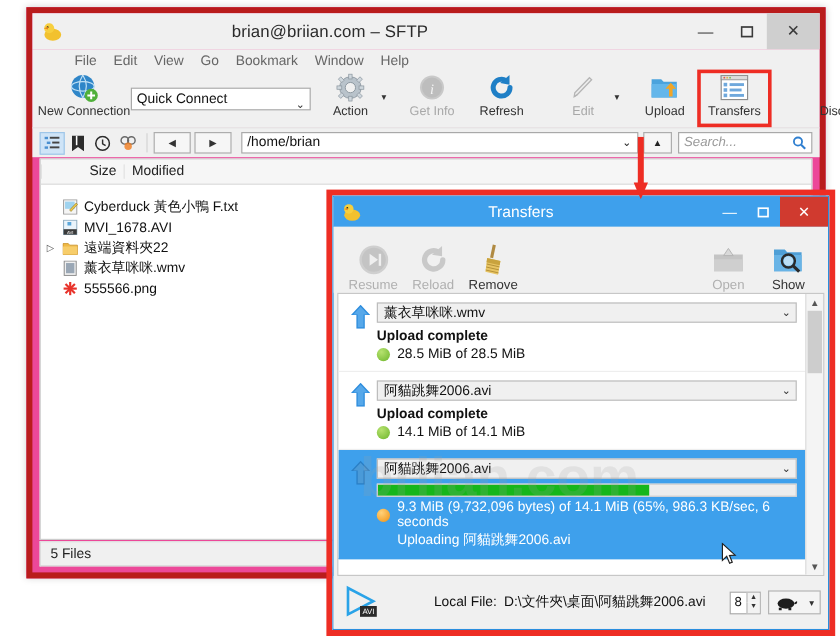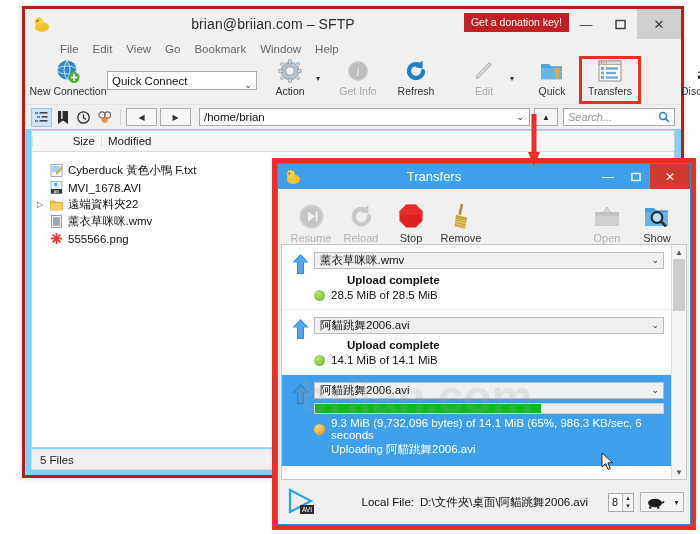--- a/index.html
+++ b/index.html
@@ -8,21 +8,21 @@
     background:#ffffff;
     font-family:"Liberation Sans","DejaVu Sans",sans-serif;
     font-size:11px;color:#1a1a1a;
     -webkit-font-smoothing:antialiased;
   }
   .root{position:relative;width:700px;height:534px;background:#fff;}
 
   
   .main-window{
     position:absolute;left:22px;top:6px;width:656px;height:466px;
-    background:#7dd3fc;border:3px solid #b91c1c;
+    background:#ec4899;border:5px solid #b91c1c;
     box-shadow:0 0 6px rgba(0,0,0,.18);
   }
   .titlebar{
     position:relative;height:30px;background:#f0f0f0;
     display:flex;align-items:center;
   }
   .duck-icon{
     position:absolute;left:8px;top:6px;width:18px;height:18px;
     display:block;
   }
@@ -162,21 +162,21 @@
   }
   .titem{display:flex;padding:7px 4px 8px 4px;position:relative;border-bottom:1px solid #eee;}
   .titem.sel{background:#3ea0ec;border-bottom:1px solid #3ea0ec;}
   .t-arrow{width:28px;display:flex;align-items:flex-start;justify-content:center;padding-top:2px;}
   .t-body{flex:1;padding-right:18px;}
   .t-combo{
     height:17px;background:#f0f0f0;border:1px solid #bdbdbd;display:flex;align-items:center;
     padding:0 16px 0 5px;font-size:11.5px;color:#111;position:relative;box-sizing:border-box;
   }
   .t-combo .cc{position:absolute;right:4px;top:2px;font-size:9px;color:#333;}
-  .t-status{font-size:11.5px;font-weight:bold;color:#111;margin-top:5px;margin-left:33px;}
+  .t-status{font-size:11.5px;font-weight:bold;color:#111;margin-top:5px;}
   .t-size{font-size:11.5px;color:#111;margin-top:3px;display:flex;align-items:center;gap:6px;}
   .t-size.on-sel{color:#fff;}
   .dot{width:11px;height:11px;border-radius:50%;display:inline-block;flex:0 0 11px;}
   .prog-outer{height:11px;background:#ededed;border:1px solid #cfcfcf;margin-top:4px;box-sizing:border-box;}
   .prog-inner{height:100%;background:#16b61b;}
   .t-line2{font-size:11.5px;color:#fff;margin-top:1px;padding-left:17px;}
 
   .tscroll{
     position:absolute;right:0;top:0;bottom:0;width:14px;background:#f4f4f4;
     border-left:1px solid #ddd;
@@ -220,21 +220,20 @@
   <div class="main-window">
 
     <div class="titlebar">
       <svg class="duck-icon" viewBox="0 0 18 18">
         <ellipse cx="9" cy="12" rx="7" ry="5" fill="#f2c12e"></ellipse>
         <circle cx="6" cy="6.5" r="4.2" fill="#f7cf3e"></circle>
         <circle cx="4.7" cy="5.6" r="0.8" fill="#222"></circle>
         <path d="M1.4 6.6 L5 5.6 L5 7.6 Z" fill="#e8881c"></path>
       </svg>
       <div class="win-title">brian@briian.com – SFTP</div>
-      <button class="donation-btn">Get a donation key!</button>
       <div class="wbtns">
         <div class="wbtn">—</div>
         <div class="wbtn">
           <svg width="11" height="11" viewBox="0 0 11 11">
               <rect x="1" y="1.5" width="9" height="8" fill="none" stroke="#3a3a3a" stroke-width="1.4"></rect>
             </svg>
         </div>
         <div class="wbtn close">✕</div>
       </div>
     </div>
@@ -335,21 +334,21 @@
       <div class="tb-sep"></div>
 
       <div class="tb-item">
         <div class="tb-ico">
           <svg width="26" height="24" viewBox="0 0 26 24">
             <path d="M2 5 h8 l2 2.2 h11 v13 H2 Z" fill="#4aa3dd"></path>
             <path d="M2 9 h21 v11.2 H2 Z" fill="#63b6ea"></path>
             <path d="M16.5 19.5 v-6.5 h-3 l4.5-5 4.5 5 h-3 v6.5 z" fill="#f2a526"></path>
           </svg>
         </div>
-        <div class="tb-lbl">Quick</div>
+        <div class="tb-lbl">Upload</div>
       </div>
 
       <div class="tb-item transfers-hl">
         <div class="tb-ico">
           <svg width="24" height="22" viewBox="0 0 24 22">
             <rect x="1" y="1" width="22" height="20" fill="#fff" stroke="#8d8d8d" stroke-width="1"></rect>
             <rect x="1" y="1" width="22" height="3.5" fill="#dcdcdc" stroke="#8d8d8d" stroke-width=".7"></rect>
             <circle cx="3.6" cy="2.7" r="0.8" fill="#e25b4c"></circle>
               <circle cx="6" cy="2.7" r="0.8" fill="#e2b54c"></circle>
               <circle cx="8.4" cy="2.7" r="0.8" fill="#7cc05a"></circle>
@@ -548,29 +547,20 @@
       <div class="tt">
         <div class="ic">
           <svg width="27" height="27" viewBox="0 0 27 27">
               <path d="M21 13.5a7.6 7.6 0 1 1-3.6-6.4" fill="none" stroke="#c9c9c9" stroke-width="4.4" stroke-linecap="round"></path>
               <path d="M20.4 2 L20.4 10.6 L12 9.2 Z" fill="#c9c9c9"></path>
             </svg>
         </div>
         <div class="lb dim">Reload</div>
       </div>
 
-      <div class="tt">
-        <div class="ic">
-          <svg width="26" height="26" viewBox="0 0 26 26">
-              <path d="M8.2 1.5 h9.6 L24.5 8.2 v9.6 L17.8 24.5 h-9.6 L1.5 17.8 v-9.6 Z" fill="#e01f1f"></path>
-              <path d="M8.2 1.5 h9.6 L24.5 8.2 v4 h-23 v-4 Z" fill="#ef3a33" opacity=".5"></path>
-            </svg>
-        </div>
-        <div class="lb">Stop</div>
-      </div>
 
       <div class="tt">
         <div class="ic">
           <svg width="26" height="27" viewBox="0 0 26 27">
             <rect x="11.6" y="1" width="2.6" height="11" fill="#b08a42" transform="rotate(12 13 6)"></rect>
             <path d="M8 12 L19 14.5 L17 26 L6.5 23.5 Z" fill="#e8c463"></path>
             <path d="M8 12 L19 14.5 L18.4 18 L7.4 15.5 Z" fill="#c9a33e"></path>
             <path d="M7.6 17 L18.2 19.4 M7.2 19.5 L17.8 21.9 M6.8 22 L17.4 24.4" stroke="#b38f36" stroke-width=".8"></path>
           </svg>
         </div>

